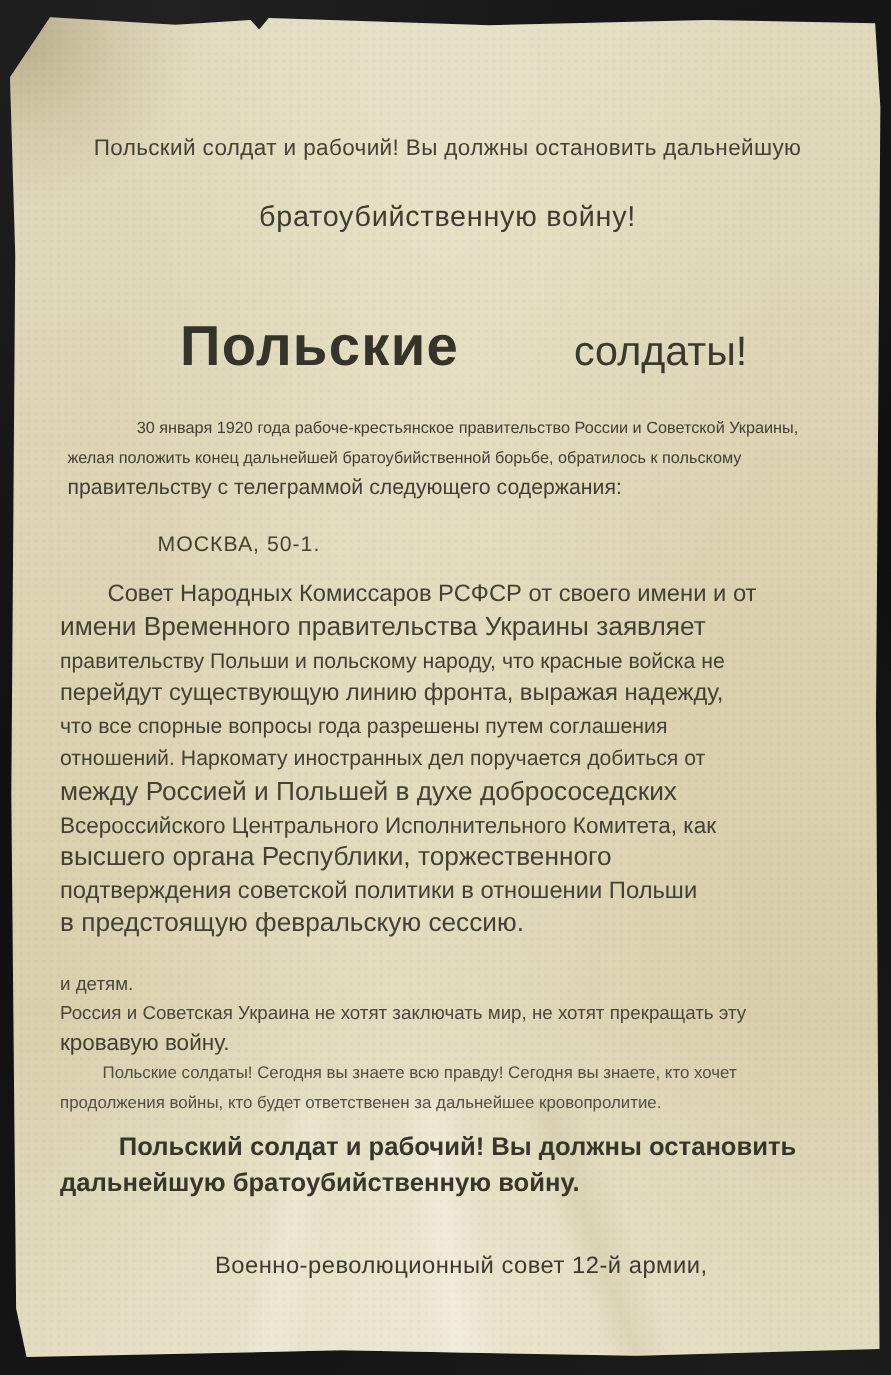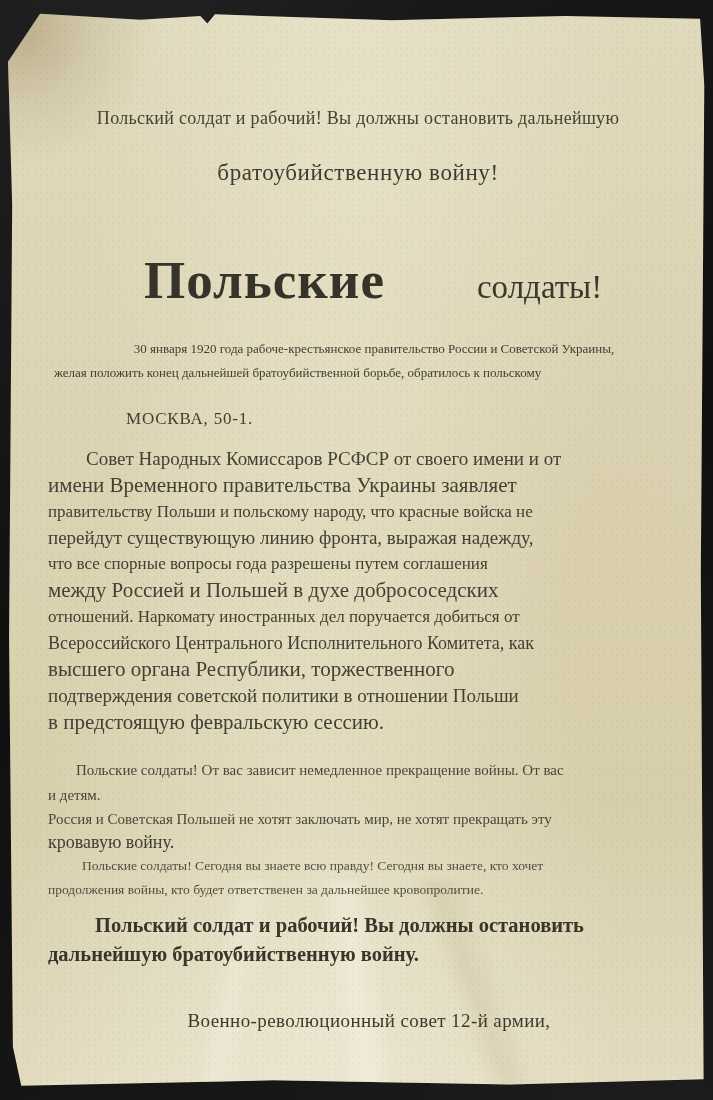--- a/index.html
+++ b/index.html
@@ -22,21 +22,20 @@
     clip-path:polygon(
       0% 4.8%, 4.6% 0.35%, 19% 0.9%, 27.6% 0.55%, 28.6% 1.25%, 29.7% 0.4%,
       55% 0.95%, 80% 0.55%, 99.3% 0.8%, 99.9% 7%, 99.4% 52%, 99.8% 99.0%,
       72% 99.5%, 38% 99.1%, 1.9% 99.6%, 0.7% 96%, 0.15% 58%, 0.6% 18%);
     background:
       radial-gradient(circle at 1.5% 1.5%, rgba(125,103,58,.38), rgba(125,103,58,.12) 6%, transparent 11%),
       radial-gradient(ellipse at 50% 12%, rgba(255,253,238,.25), transparent 55%),
       radial-gradient(ellipse at 88% 50%, rgba(210,198,160,.25), transparent 50%),
       radial-gradient(ellipse at 45% 93%, rgba(252,250,238,.38), transparent 55%),
       linear-gradient(180deg,#e0d9bc 0%,#ddd5b6 30%,#dbd2b1 55%,#d8cfac 74%,#ded7b9 90%,#e3dcc1 100%);
-    font-family: Liberation Serif, serif;
   }
   
   .paper::before{
     content:"";position:absolute;inset:0;pointer-events:none;
     background-image:radial-gradient(rgba(90,80,50,.045) 1px, transparent 1.3px);
     background-size:6px 6px;
   }
   
   .paper::after{
     content:"";position:absolute;left:0;right:0;top:870px;height:210px;pointer-events:none;
@@ -50,21 +49,21 @@
     position:relative;z-index:2;color:#3f3c31;
     padding:98px 37px 0 40px;
   }
   .f13{font-size:13px}.f14{font-size:13.5px}.f15{font-size:15px}
   .f17{font-size:17px}.f18{font-size:18px}.f19{font-size:19px}.f21{font-size:21px}
 
   .headline1{margin:0;text-align:center;font-size:18px;letter-spacing:.3px;color:#444135;}
   .headline2{margin:31px 0 0;text-align:center;font-size:23px;letter-spacing:.6px;color:#3e3b30;}
 
   .title{margin:64px 0 0 96px;white-space:nowrap;}
-  .title .w1{font-size:53px;font-weight:bold;letter-spacing:1px;color:#36342a;}
+  .title .w1{font-size:45px;font-weight:bold;letter-spacing:1px;color:#36342a;}
   .title .w2{font-size:33px;margin-left:92px;color:#3b392e;}
 
   .intro{margin:27px 0 0 6px;line-height:24px;color:#413e32;}
   .intro .ln1{text-indent:26px;text-align:center;}
   .dateline{margin:24px 0 0 78px;font-size:17px;letter-spacing:.8px;color:#43402f;}
 
   .telegram{margin:17px 0 0 0;color:#434034;}
   .tg-line{line-height:26.3px;white-space:nowrap;}
   .tg-ind{text-indent:38px;}
 
@@ -92,45 +91,45 @@
     <p class="headline1">Польский солдат и рабочий! Вы должны остановить дальнейшую</p>
     <p class="headline2">братоубийственную войну!</p>
 
     <div class="title">
       <span class="w1">Польские</span><span class="w2">солдаты!</span>
     </div>
 
     <div class="intro">
       <div class="ln1 f13">30 января 1920 года рабоче-крестьянское правительство России и Советской Украины,</div>
       <div class="f13">желая положить конец дальнейшей братоубийственной борьбе, обратилось к польскому</div>
+      <div class="f17">правительству с телеграммой следующего содержания:</div>
     </div>
 
     <div class="dateline">МОСКВА, 50-1.</div>
 
     <div class="telegram">
       <div class="tg-line tg-ind f19">Совет Народных Комиссаров РСФСР от своего имени и от</div>
       <div class="tg-line f21">имени Временного правительства Украины заявляет</div>
       <div class="tg-line f17">правительству Польши и польскому народу, что красные войска не</div>
       <div class="tg-line f19">перейдут существующую линию фронта, выражая надежду,</div>
       <div class="tg-line f17">что все спорные вопросы года разрешены путем соглашения</div>
+      <div class="tg-line f17">отношений. Наркомату иностранных дел поручается добиться от</div>
       <div class="tg-line f21">между Россией и Польшей в духе добрососедских</div>
-      <div class="tg-line f17">отношений. Наркомату иностранных дел поручается добиться от</div>
       <div class="tg-line f18">Всероссийского Центрального Исполнительного Комитета, как</div>
       <div class="tg-line f21">высшего органа Республики, торжественного</div>
       <div class="tg-line f19">подтверждения советской политики в отношении Польши</div>
       <div class="tg-line f21">в предстоящую февральскую сессию.</div>
     </div>
 
     <div class="para appeal1">
-      <div class="ind28 f15">Польские солдаты! От вас зависит немедленное прекращение войны. От вас</div>
       <div class="f15">и детям.</div>
     </div>
 
     <div class="para appeal2">
-      <div class="f15">Россия и Советская Польшей не хотят заключать мир, не хотят прекращать эту</div>
+      <div class="f15">Россия и Советская Украина не хотят заключать мир, не хотят прекращать эту</div>
       <div class="big">кровавую войну.</div>
     </div>
 
     <div class="para appeal3">
       <div class="ind34 f14">Польские солдаты! Сегодня вы знаете всю правду! Сегодня вы знаете, кто хочет</div>
       <div class="f14">продолжения войны, кто будет ответственен за дальнейшее кровопролитие.</div>
     </div>
 
     <div class="call">
       <span class="ln1">Польский солдат и рабочий! Вы должны остановить</span>

